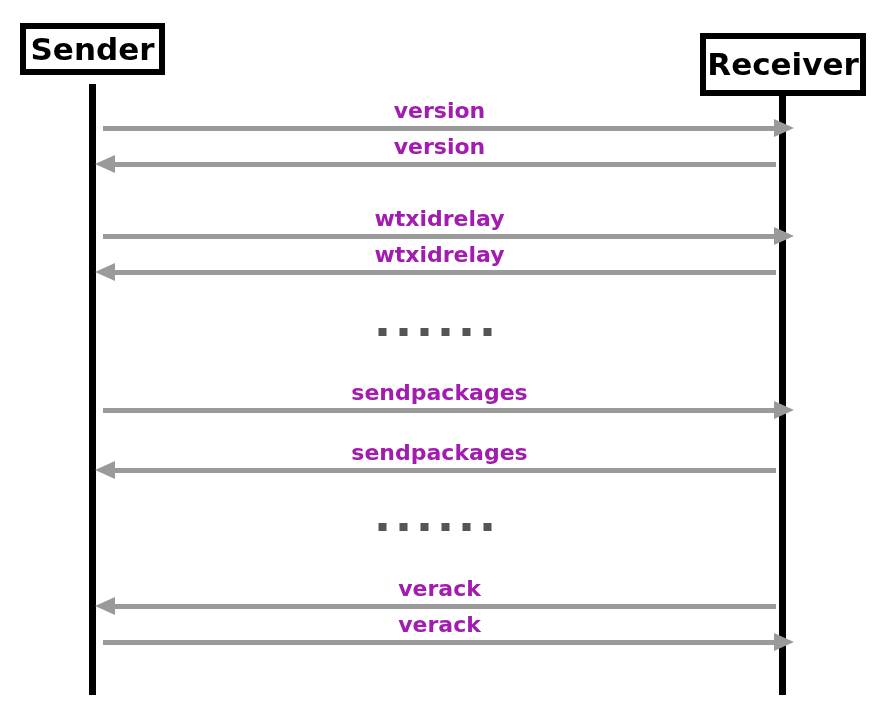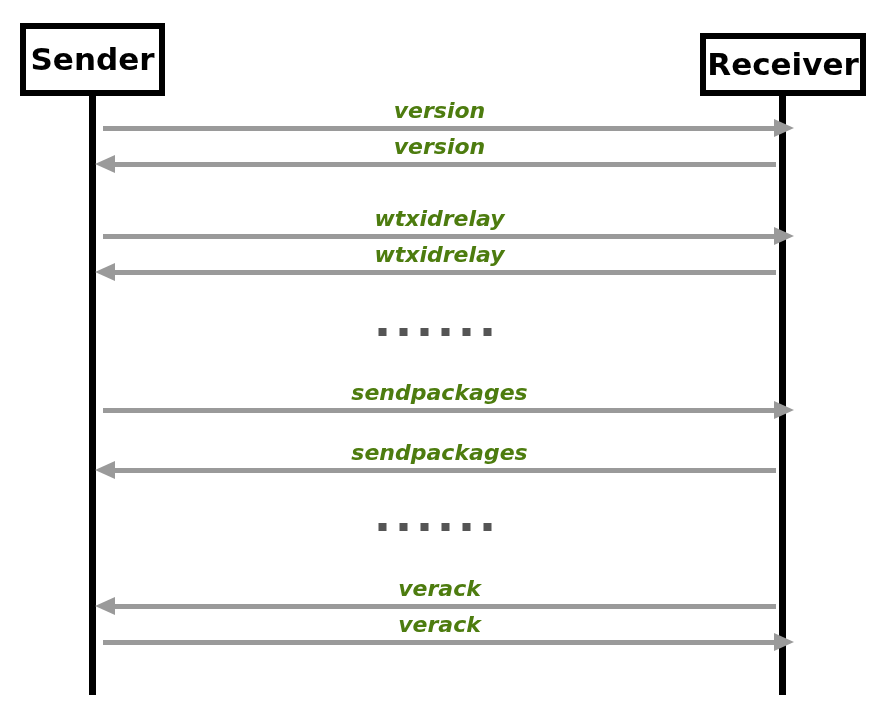--- a/index.html
+++ b/index.html
@@ -29,21 +29,21 @@
     z-index: 5;
   }
   .actor-label {
     font-size: 31px;
     font-weight: bold;
     color: #000000;
     letter-spacing: 0px;
     line-height: 1;
     white-space: nowrap;
   }
-  #actor-sender-box { left: 20px; top: 23px; width: 145px; height: 73px; }
+  #actor-sender-box { left: 20px; top: 23px; width: 145px; height: 52px; }
   #actor-receiver-box { left: 700px; top: 33px; width: 166px; height: 63px; }
 
   .lifeline {
     position: absolute;
     width: 7px;
     background: #000000;
     z-index: 1;
   }
   #lifeline-sender { left: 89px; top: 84px; height: 611px; }
   #lifeline-receiver { left: 779px; top: 84px; height: 611px; }
@@ -73,25 +73,24 @@
   .msg-arrowhead.right {
     border-left: 20px solid #9a9a9a;
   }
   .msg-arrowhead.left {
     border-right: 20px solid #9a9a9a;
   }
   .msg-label {
     position: absolute;
     font-size: 22px;
     font-weight: bold;
-    color: #4d7c0f;
+    color: #a21caf;
     white-space: nowrap;
     transform: translateX(-50%);
     line-height: 1;
-    font-style: italic;
   }
   .dots-row {
     position: absolute;
     display: flex;
     z-index: 3;
     transform: translateX(-50%);
   }
   .dot {
     width: 8px;
     height: 8px;

